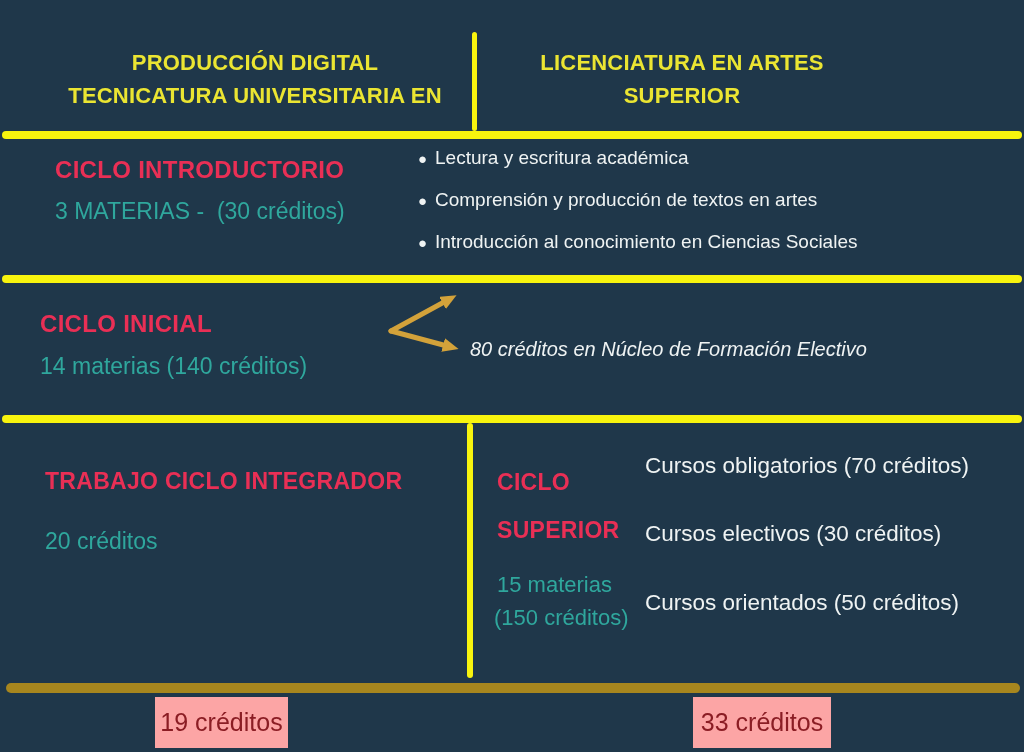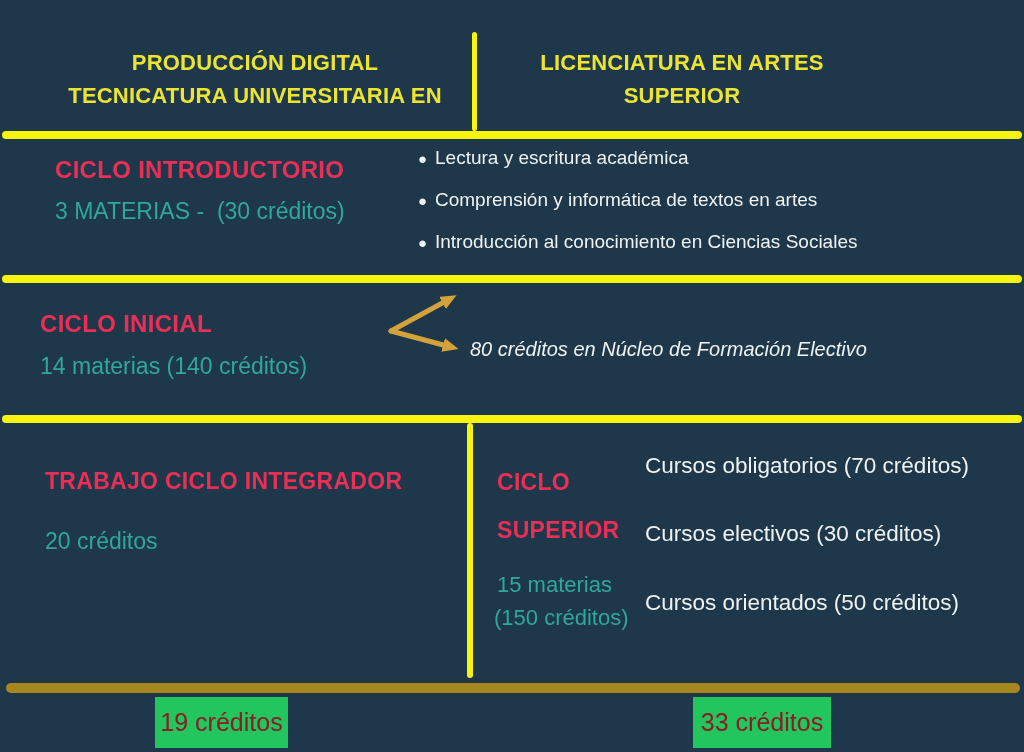--- a/index.html
+++ b/index.html
@@ -26,21 +26,21 @@
   
   .branch{font-size:20px;color:#eff3f3;}
   .note{font-size:14.5px;line-height:19.5px;color:#e3e8ea;}
   
   .s3-vline{left:467px;top:423px;width:6px;height:255px;background:#f8f40e;border-radius:3px;}
   .cs-red{color:#e92f55;font-weight:bold;font-size:23px;letter-spacing:.3px;}
   .cs-teal{color:#2fa79d;font-size:22px;}
   .cs-item{font-size:22.5px;color:#eff3f3;}
   
   .gold-bar{left:6px;top:683px;width:1014px;height:10px;background:#a7861e;border-radius:5px;}
-  .credit-box{top:697px;height:51px;background:#22c55e;display:flex;align-items:center;justify-content:center;}
+  .credit-box{top:697px;height:51px;background:#fca5a5;display:flex;align-items:center;justify-content:center;}
   .credit-box span{color:#8b1d24;font-size:25px;}
   .box-left{left:155px;width:133px;}
   .box-right{left:693px;width:138px;}
 </style>
 </head>
 <body>
 
 <div class="canvas">
 
   <div class="abs program-title" style="left:40px;top:46px;width:430px;">
@@ -52,21 +52,21 @@
     <div>LICENCIATURA EN ARTES</div>
     <div>SUPERIOR</div>
   </div>
 
   <div class="abs hdivider d1"></div>
 
   <div class="abs red-title center" style="left:55px;top:156px;width:400px;">CICLO INTRODUCTORIO</div>
   <div class="abs teal-text center prewrap" style="left:55px;top:198px;width:400px;">3 MATERIAS -  (30 créditos)</div>
   <ul class="abs bullet-list">
     <li><span class="bullet">●</span><span>Lectura y escritura académica</span></li>
-    <li><span class="bullet">●</span><span>Comprensión y informática de textos en artes</span></li>
+    <li><span class="bullet">●</span><span>Comprensión y producción de textos en artes</span></li>
     <li><span class="bullet">●</span><span>Introducción al conocimiento en Ciencias Sociales</span></li>
   </ul>
 
   <div class="abs hdivider d2"></div>
 
   <div class="abs red-title center" style="left:40px;top:310px;width:395px;">CICLO INICIAL</div>
   <div class="abs teal-text center" style="left:40px;top:353px;width:395px;">14 materias (140 créditos)</div>
 
   <svg class="abs" style="left:386px;top:288px;" width="80" height="70" viewBox="0 0 80 70">
     <defs>

